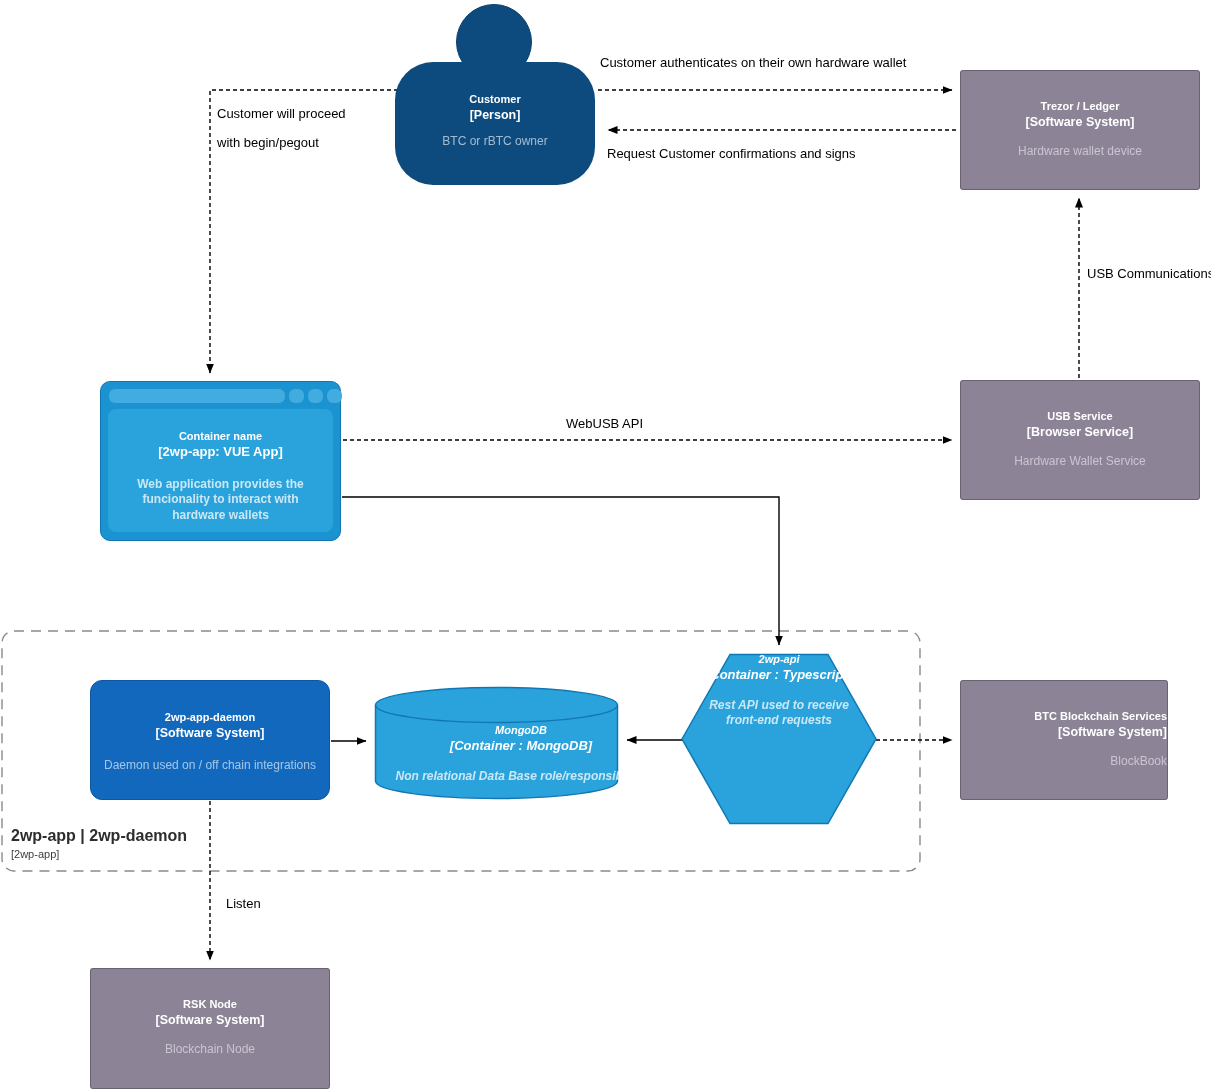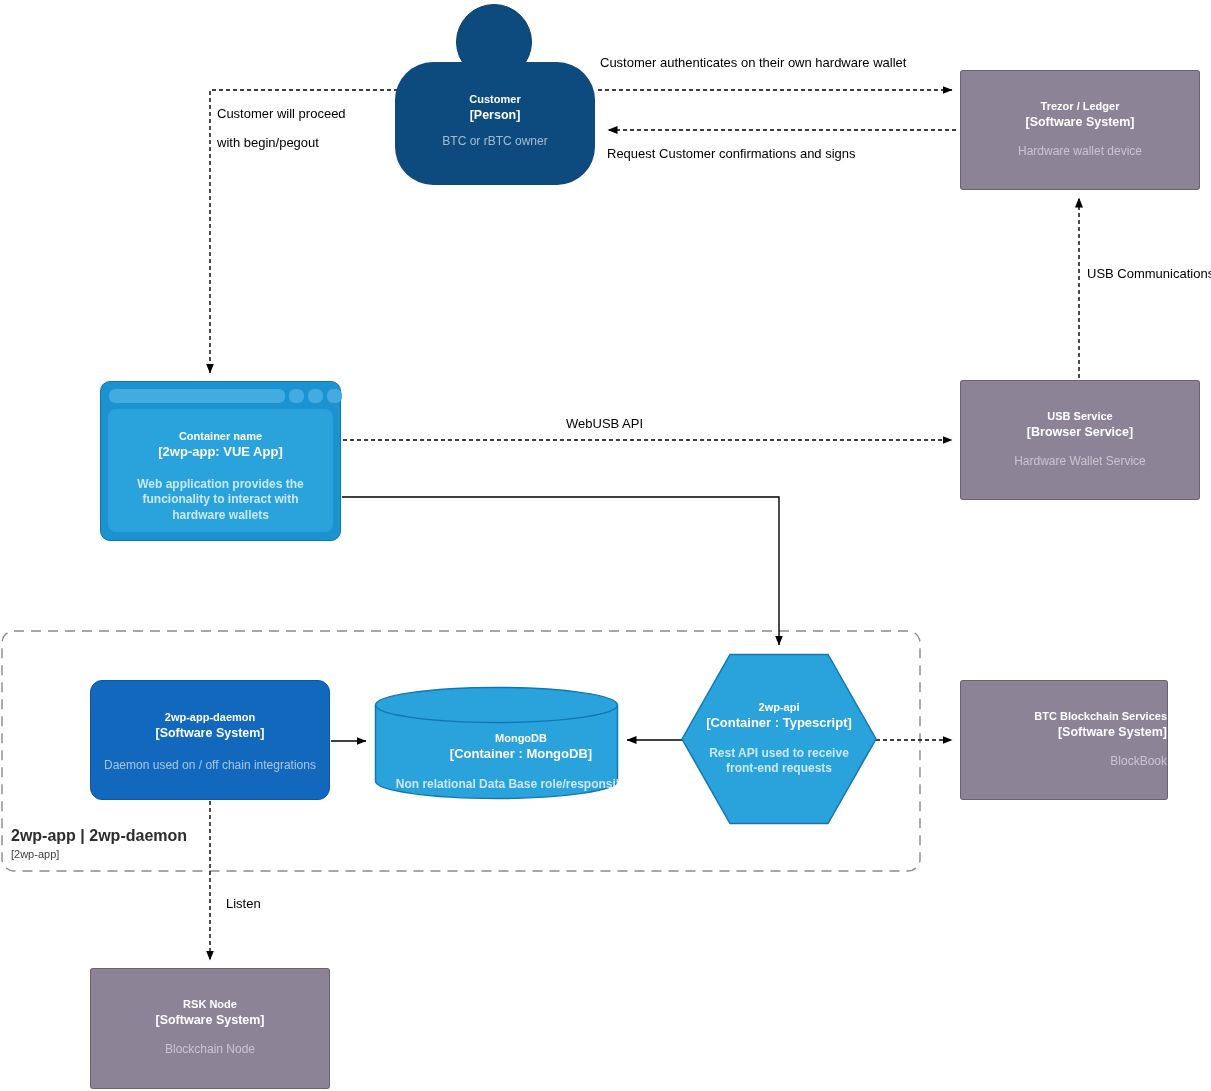--- a/index.html
+++ b/index.html
@@ -32,21 +32,21 @@
   .browser{background:var(--container-frame,#1b93d0);border:1.5px solid var(--container-stroke,#1177b3);
            border-radius:10px;}
   .browser .bar-item{position:absolute;background:#42abdf;border-radius:6px;}
   .browser .panel{position:absolute;left:7px;top:27px;right:7px;bottom:8px;
                   background:var(--container-fill,#2aa2dc);border-radius:8px;
                   display:flex;flex-direction:column;align-items:center;text-align:center;padding-top:21px;box-sizing:border-box;}
   .pale-bold{color:rgba(255,255,255,.75);font-weight:bold;}
   .browser .desc{margin-top:16px;padding:0 22px;}
   .subtitle.big{font-size:13px;}
 
-  .shapebox{background:transparent;border:none;justify-content:center;}
+  .shapebox{background:transparent;border:none;justify-content:flex-start;font-style:italic;}
   .shapebox > svg{position:absolute;left:0;top:0;z-index:-1;}
   .shapefill{fill:var(--container-fill,#2aa2dc);stroke:var(--container-stroke,#1177b3);stroke-width:1.5;}
   .mongo-text{padding-top:38px;}
   .hex-text{padding:0 14px;}
   .hex-text .desc{}
 
   .edge-label{position:absolute;z-index:3;color:var(--label,#000);font-size:13px;white-space:nowrap;}
   .boundary-title{position:absolute;z-index:3;font-weight:bold;font-size:16px;color:var(--boundary-label,#2d2d2d);}
   .boundary-subtitle{position:absolute;z-index:3;font-size:11px;color:#3c3c3c;}
 </style>

